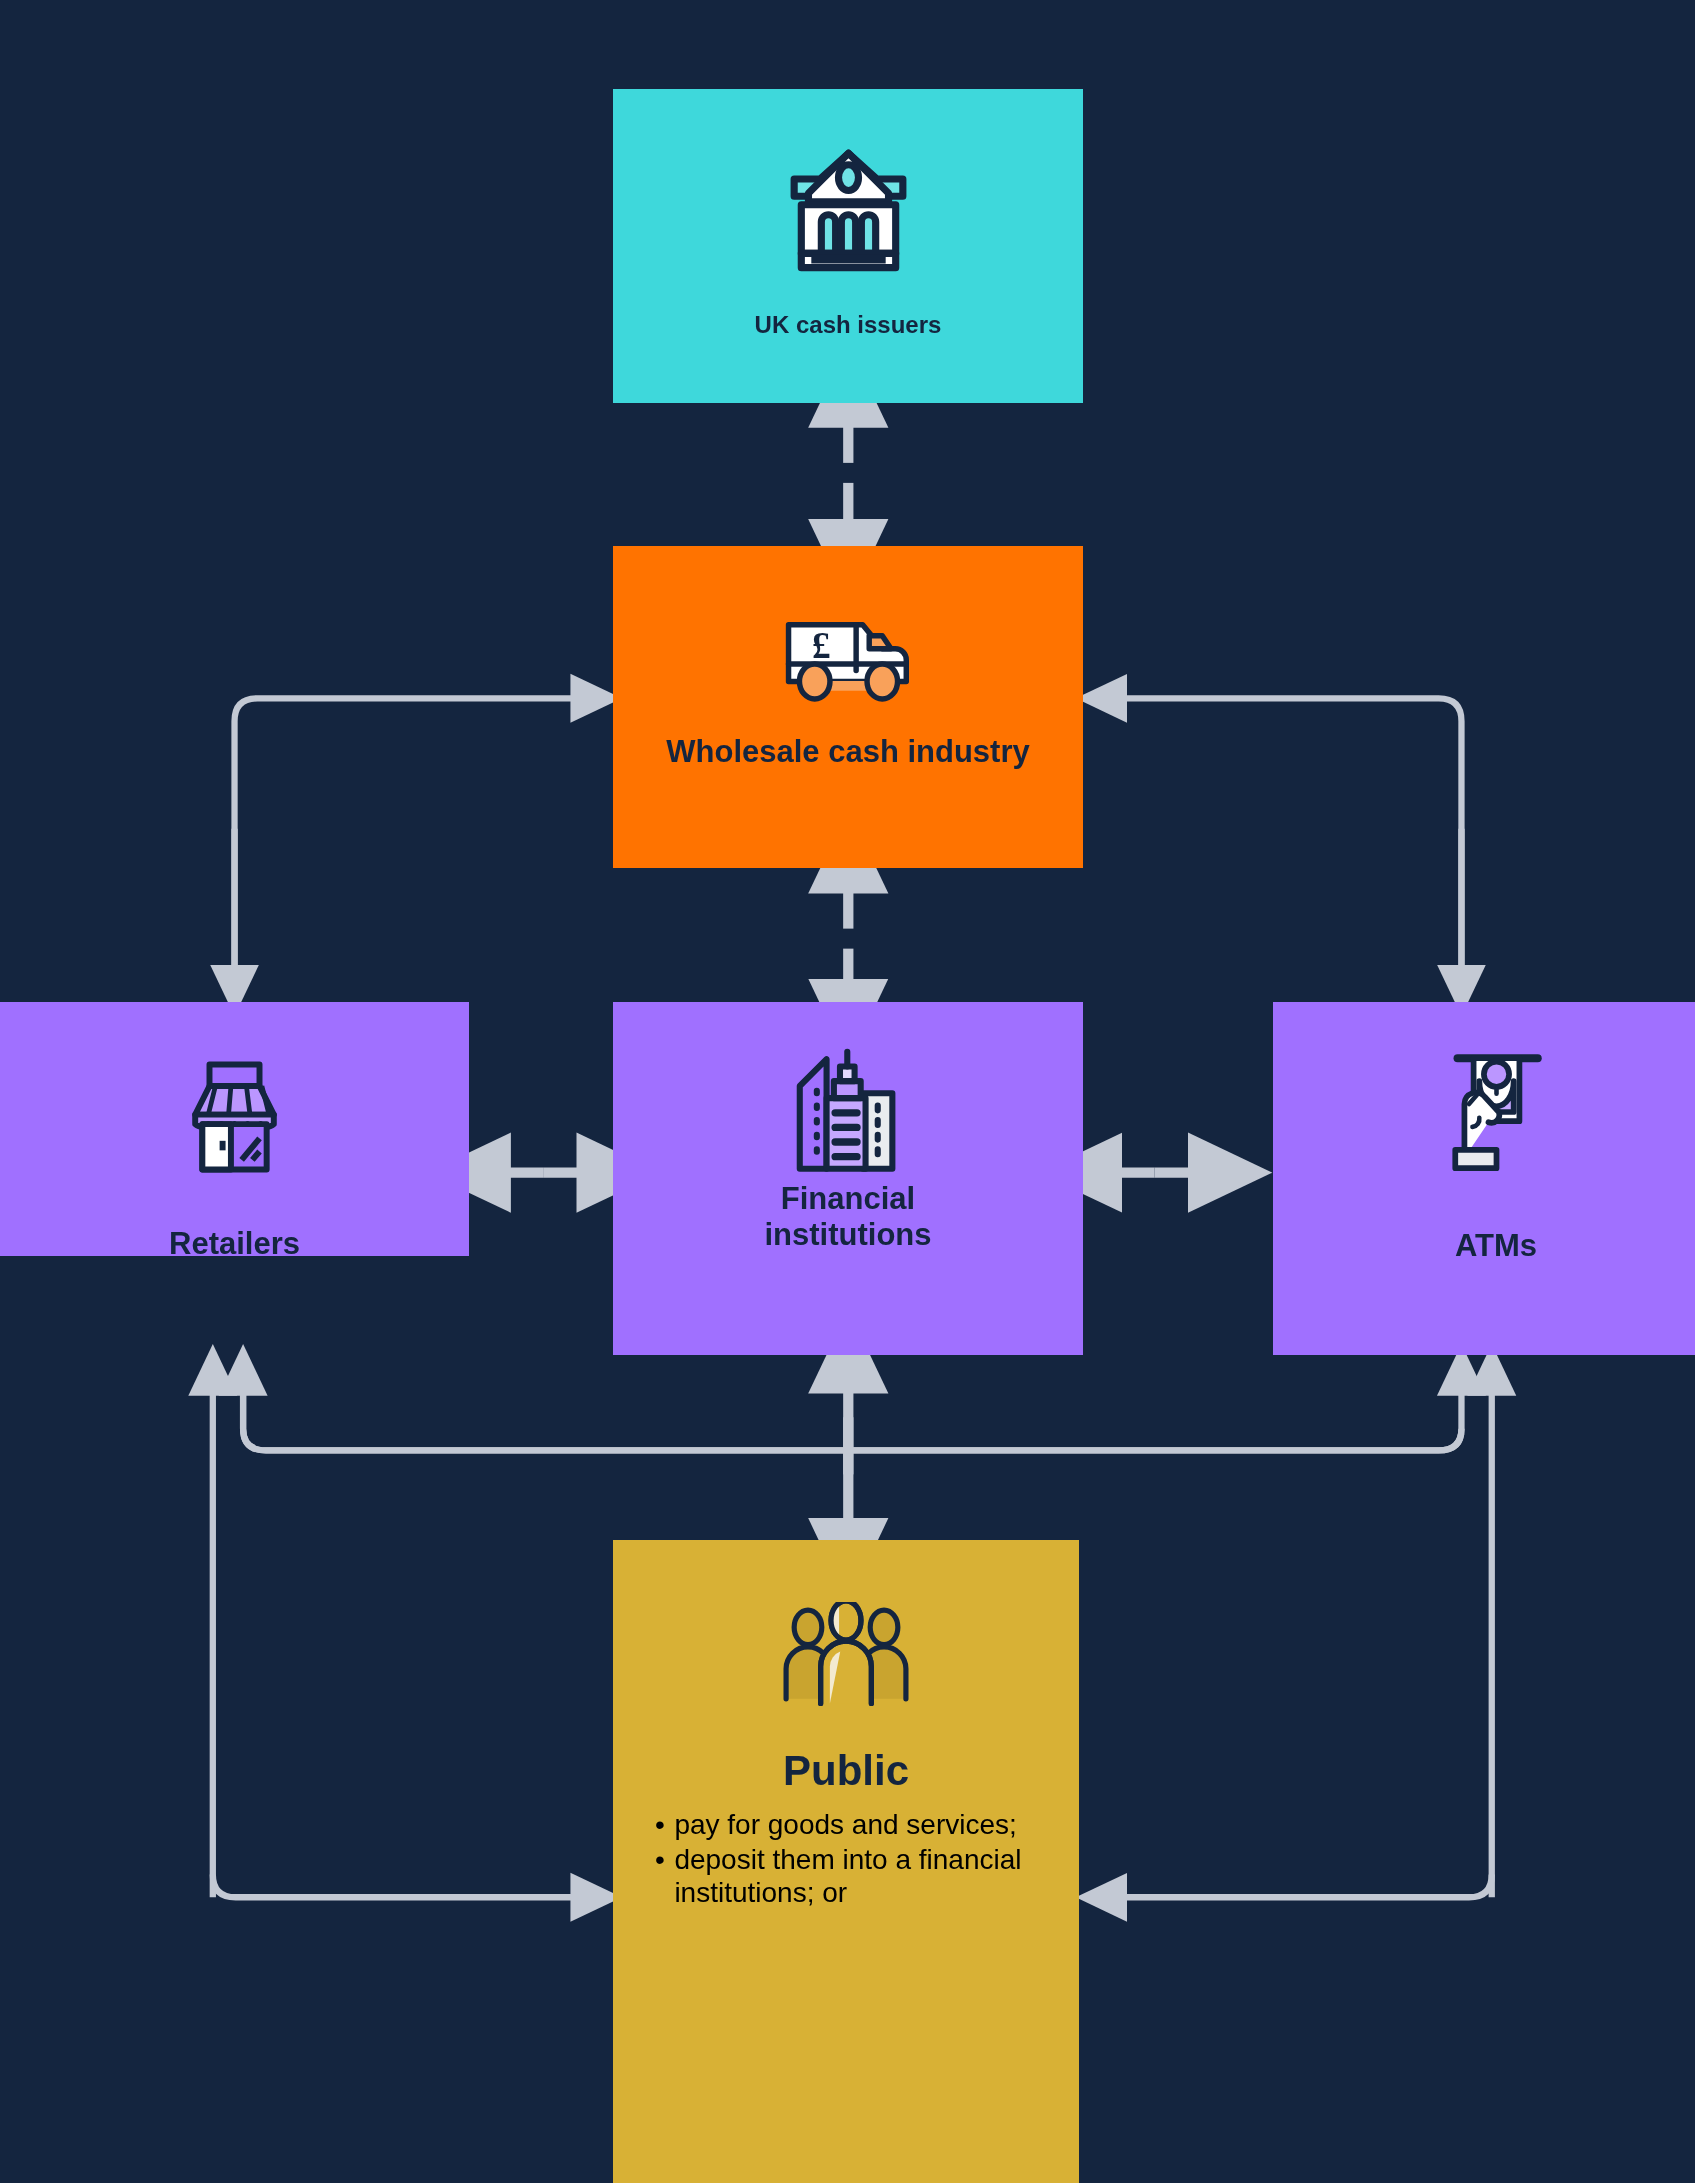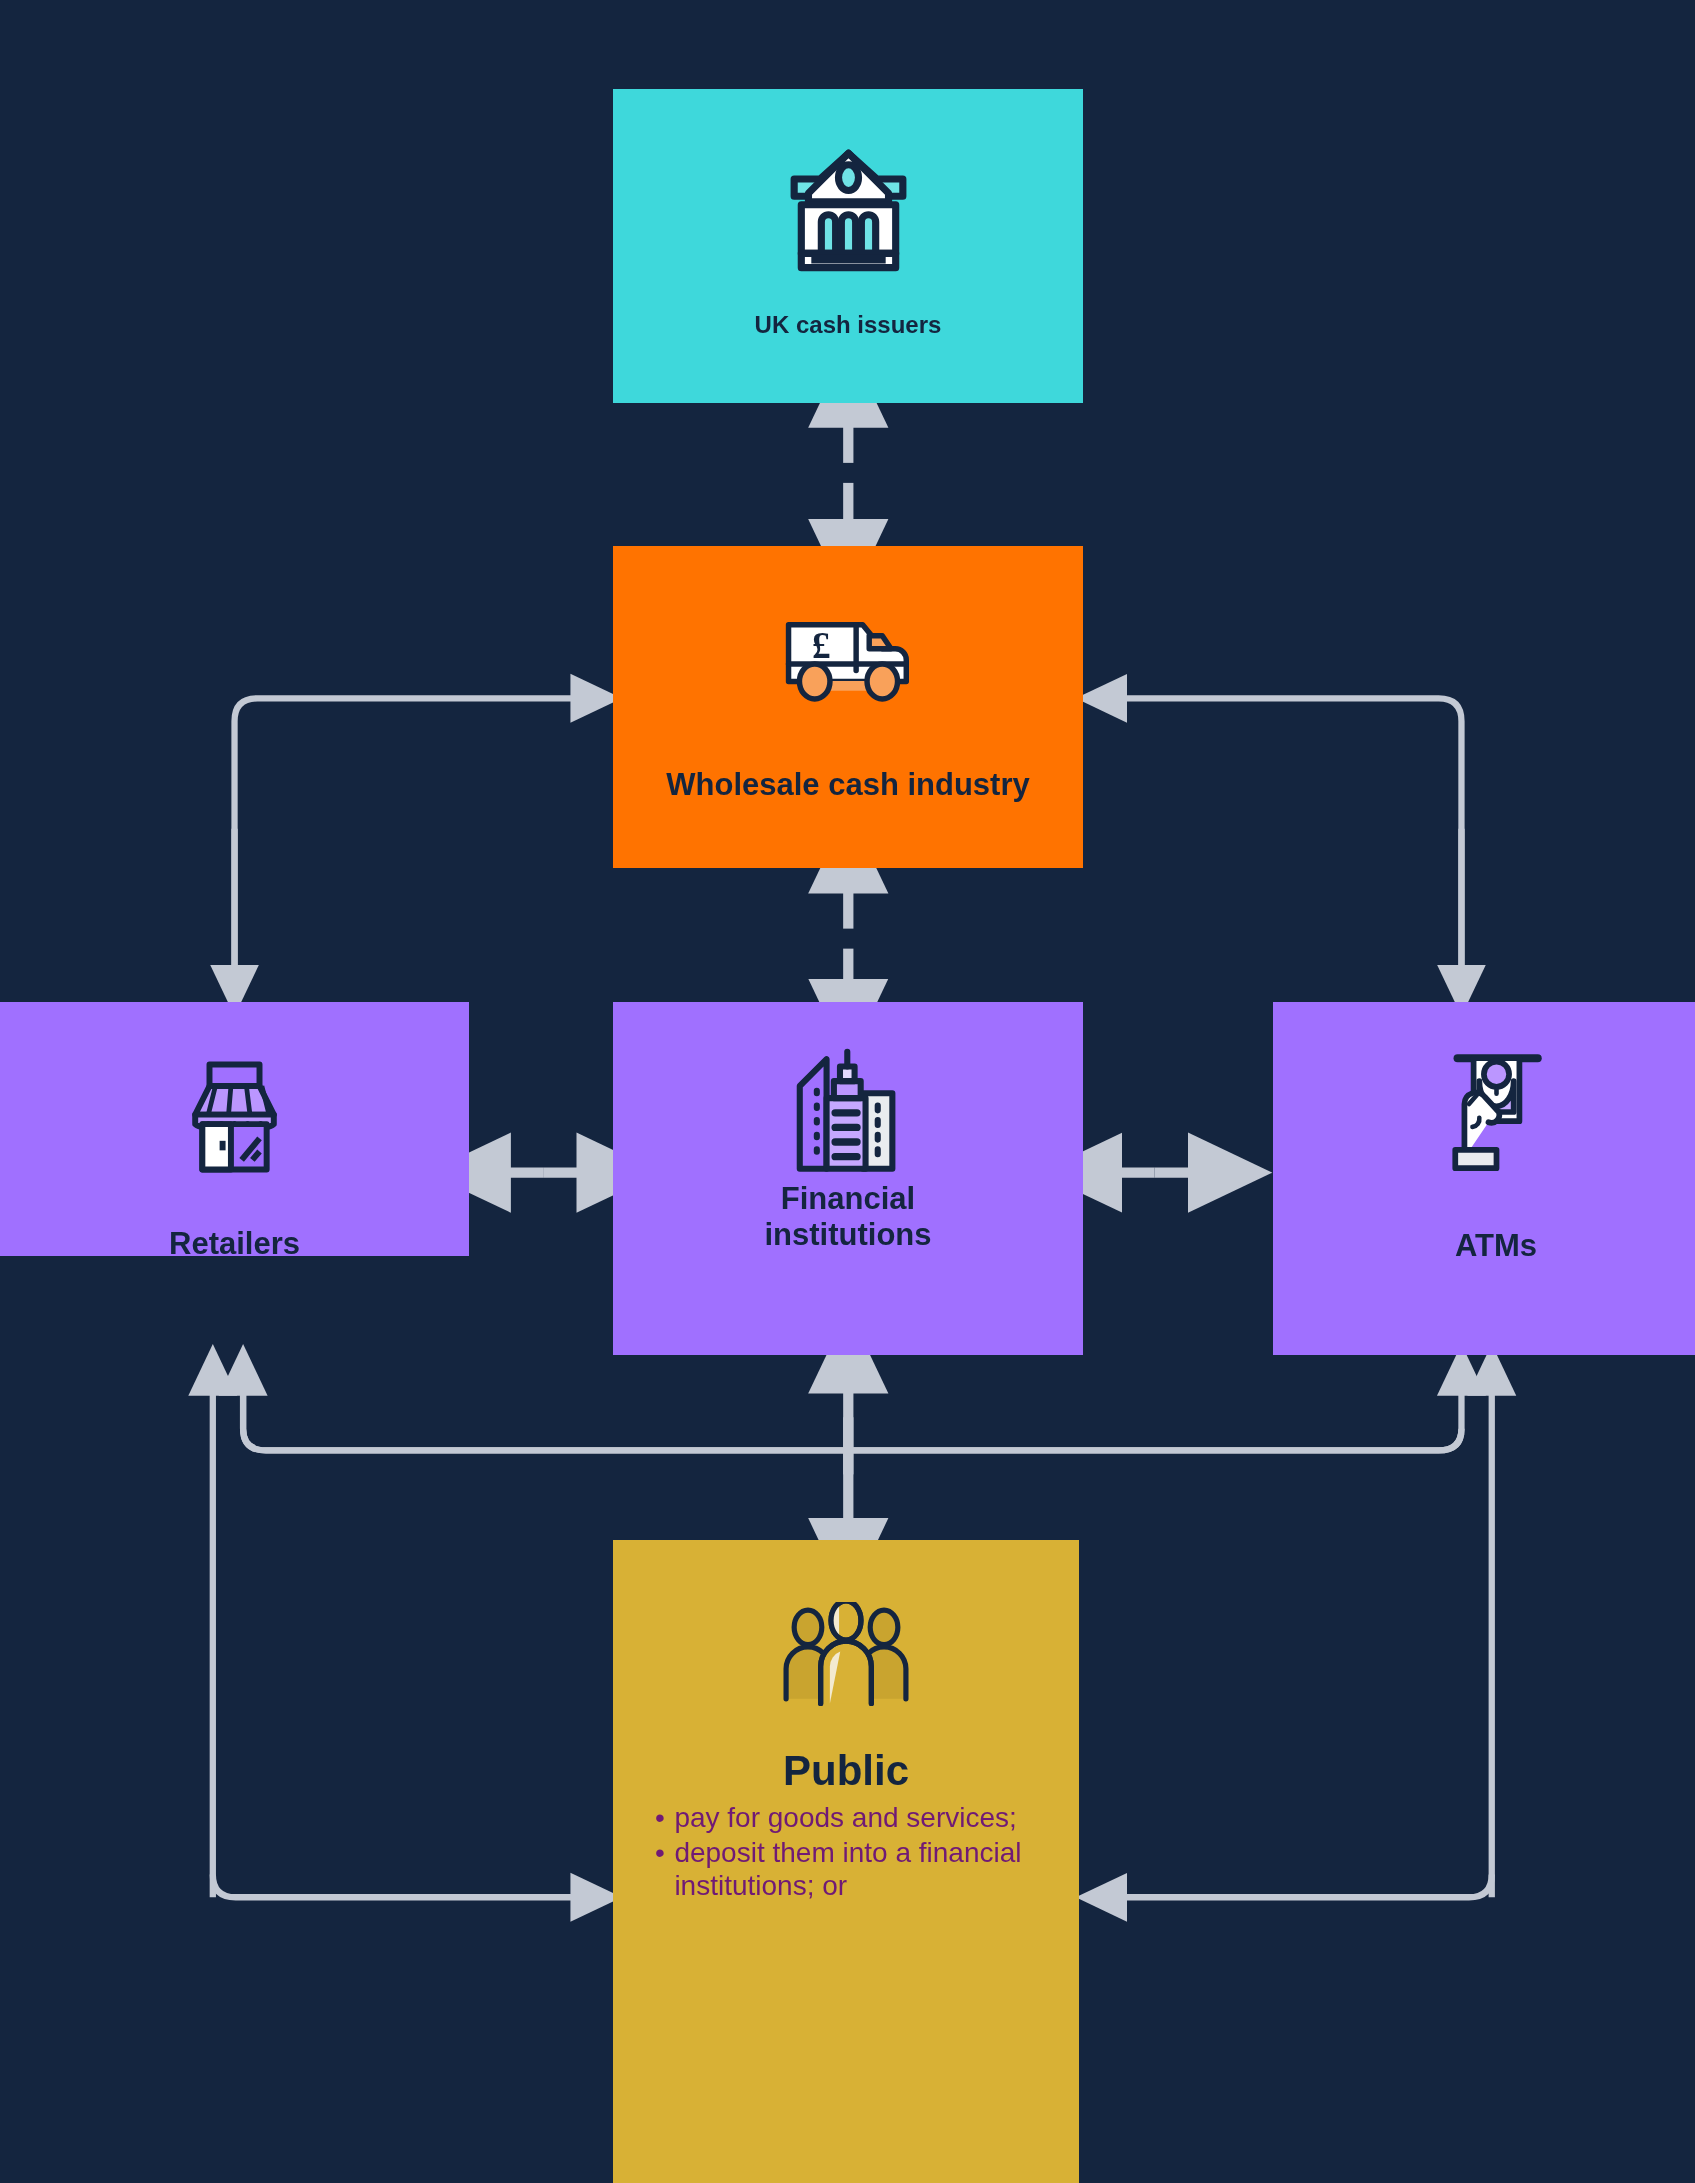--- a/index.html
+++ b/index.html
@@ -17,42 +17,42 @@
     white-space:pre-line;
   }
 
   
   #node-uk-cash-issuers{left:613px;top:89px;width:470px;height:314px;background:#3ed8db;}
   #node-uk-cash-issuers .ico{margin-top:50px;}
   #node-uk-cash-issuers .lbl{margin-top:29px;font-size:24px;}
 
   #node-wholesale-cash-industry{left:613px;top:546px;width:470px;height:322px;background:#ff7300;}
   #node-wholesale-cash-industry .ico{margin-top:57px;}
-  #node-wholesale-cash-industry .lbl{margin-top:55px;font-size:31px;}
+  #node-wholesale-cash-industry .lbl{margin-top:22px;font-size:31px;}
 
   #node-retailers{left:0px;top:1002px;width:469px;height:254px;background:#a070ff;}
   #node-retailers .ico{margin-top:55px;}
   #node-retailers .lbl{margin-top:49px;font-size:31px;}
 
   #node-financial-institutions{left:613px;top:1002px;width:470px;height:353px;background:#a070ff;}
   #node-financial-institutions .ico{margin-top:45px;}
   #node-financial-institutions .lbl{font-size:31px;}
 
   #node-atms{left:1273px;top:1002px;width:446px;height:353px;background:#a070ff;}
   #node-atms .ico{margin-top:47px;}
   #node-atms .lbl{margin-top:53px;font-size:31px;}
 
   #node-public{left:613px;top:1540px;width:466px;height:643px;background:#d8b135;}
   #node-public .ico{margin-top:62px;}
   #node-public .title{
     color:#14253f;font-weight:bold;font-size:42px;margin-top:39px;text-align:center;
   }
   #node-public .bullets{
-    margin:6px 0 0 0;padding:0 23px 0 42px;list-style:none;
-    color:#701a75;font-size:28px;line-height:1.2;width:100%;box-sizing:border-box;
+    margin:13px 0 0 0;padding:0 23px 0 42px;list-style:none;
+    color:#000000;font-size:28px;line-height:1.2;width:100%;box-sizing:border-box;
   }
   #node-public .bullets li{position:relative;margin-bottom:1.1px;padding-left:19.4px;}
   #node-public .bullets li::before{
     content:"\2022";position:absolute;left:0;top:0;font-size:28px;
   }
 
   
   #arrow-layer{position:absolute;left:0;top:0;width:1696px;height:2183px;}
 </style>
 </head>

